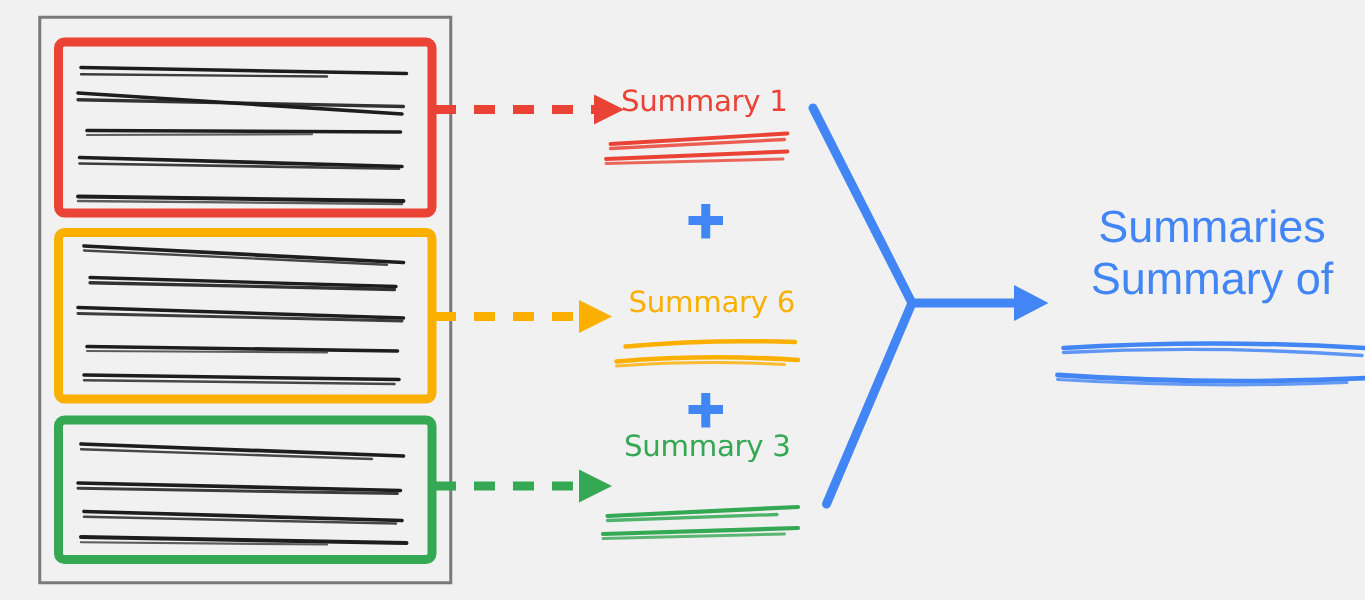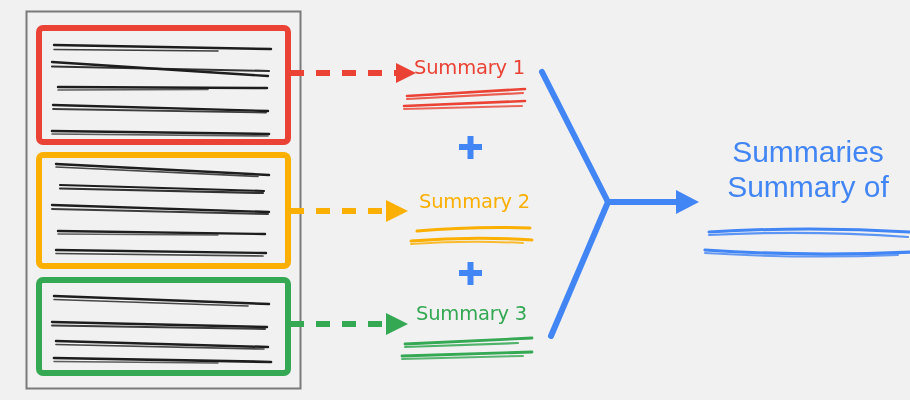--- a/index.html
+++ b/index.html
@@ -155,22 +155,22 @@
     </g>
     <g>
       <line x1="441" y1="273" x2="464" y2="273" stroke="#4285f4" stroke-width="6"></line>
       <line x1="452.5" y1="262" x2="452.5" y2="285" stroke="#4285f4" stroke-width="6"></line>
     </g>
 
   </svg>
 
   <div class="label summary-label" style="left:396px; top:58px; color:#ea4335;">Summary 1</div>
 
-  <div class="label summary-label" style="left:401px; top:192px; color:#fbaf00;">Summary 2</div>
+  <div class="label summary-label" style="left:401px; top:192px; color:#fbaf00;">Summary 6</div>
 
-  <div class="label summary-label" style="left:398px; top:304px; color:#34a853;">Summary 3</div>
+  <div class="label summary-label" style="left:398px; top:288px; color:#34a853;">Summary 3</div>
 
   <div style="position:absolute; left:690px; top:134px; width:200px; color:#4285f4;">
     <div class="final-label">Summaries</div>
     <div class="final-label">Summary of</div>
   </div>
 
 </div>
 
 </body></html>

